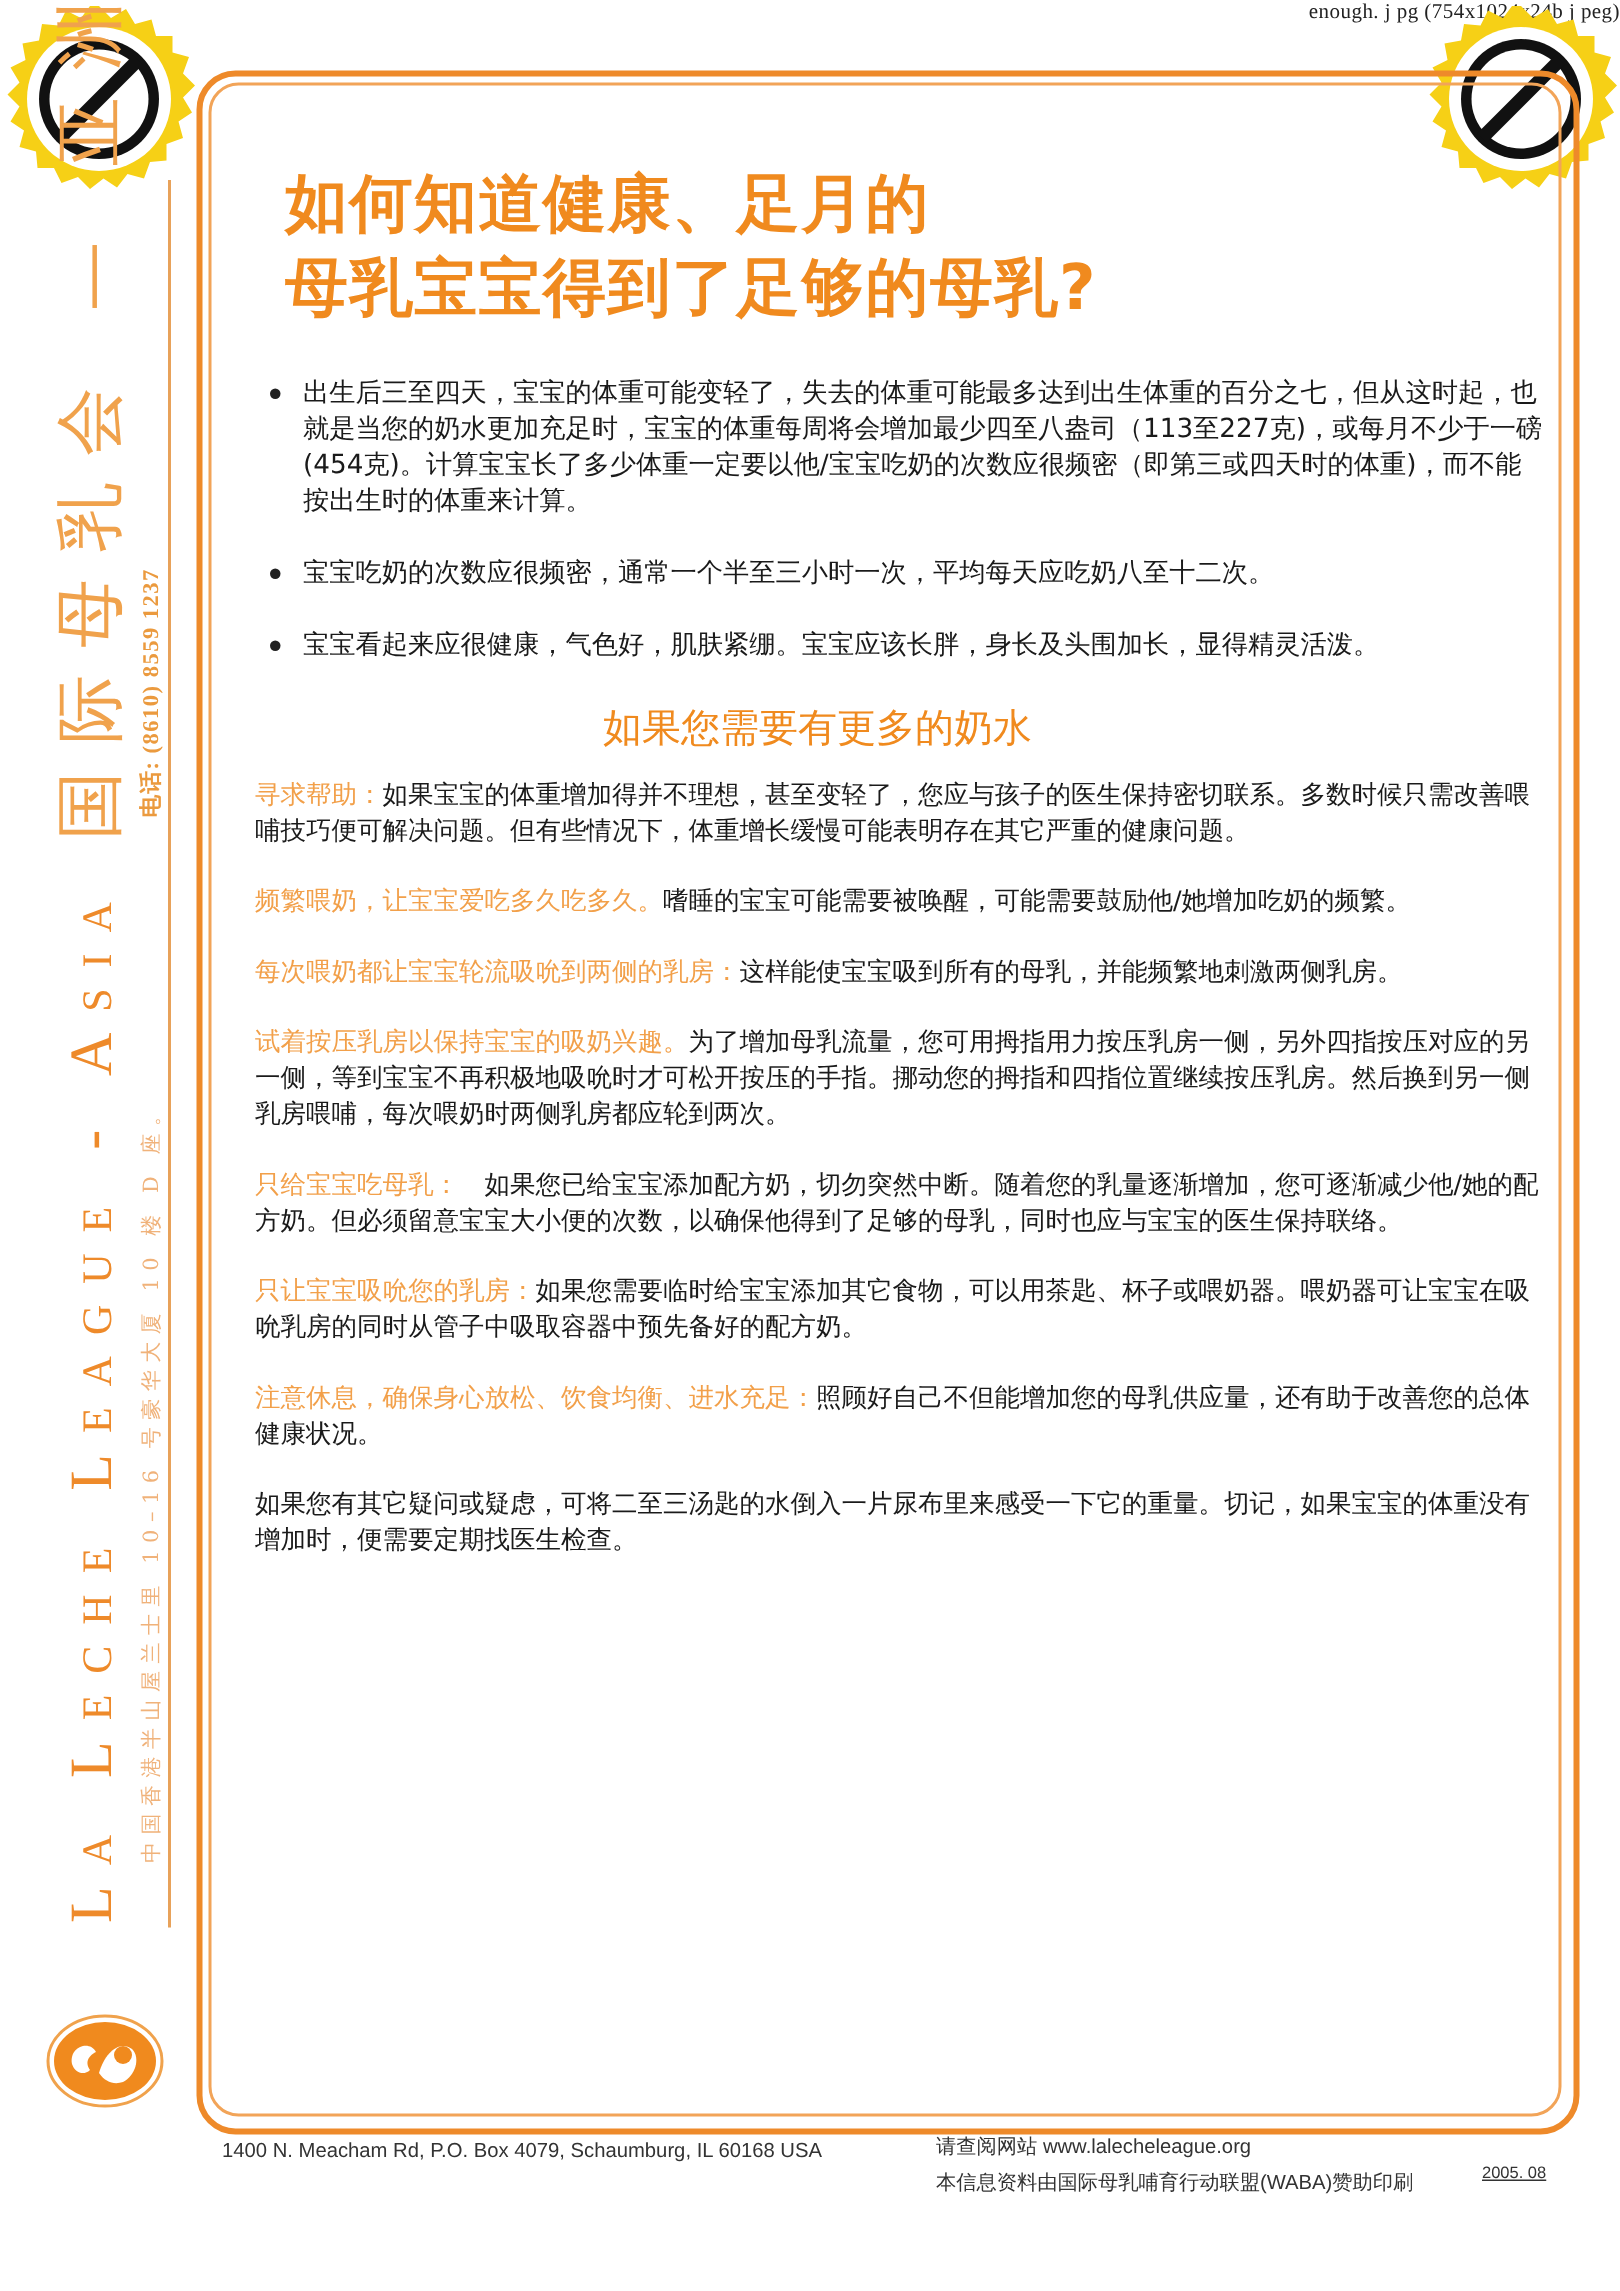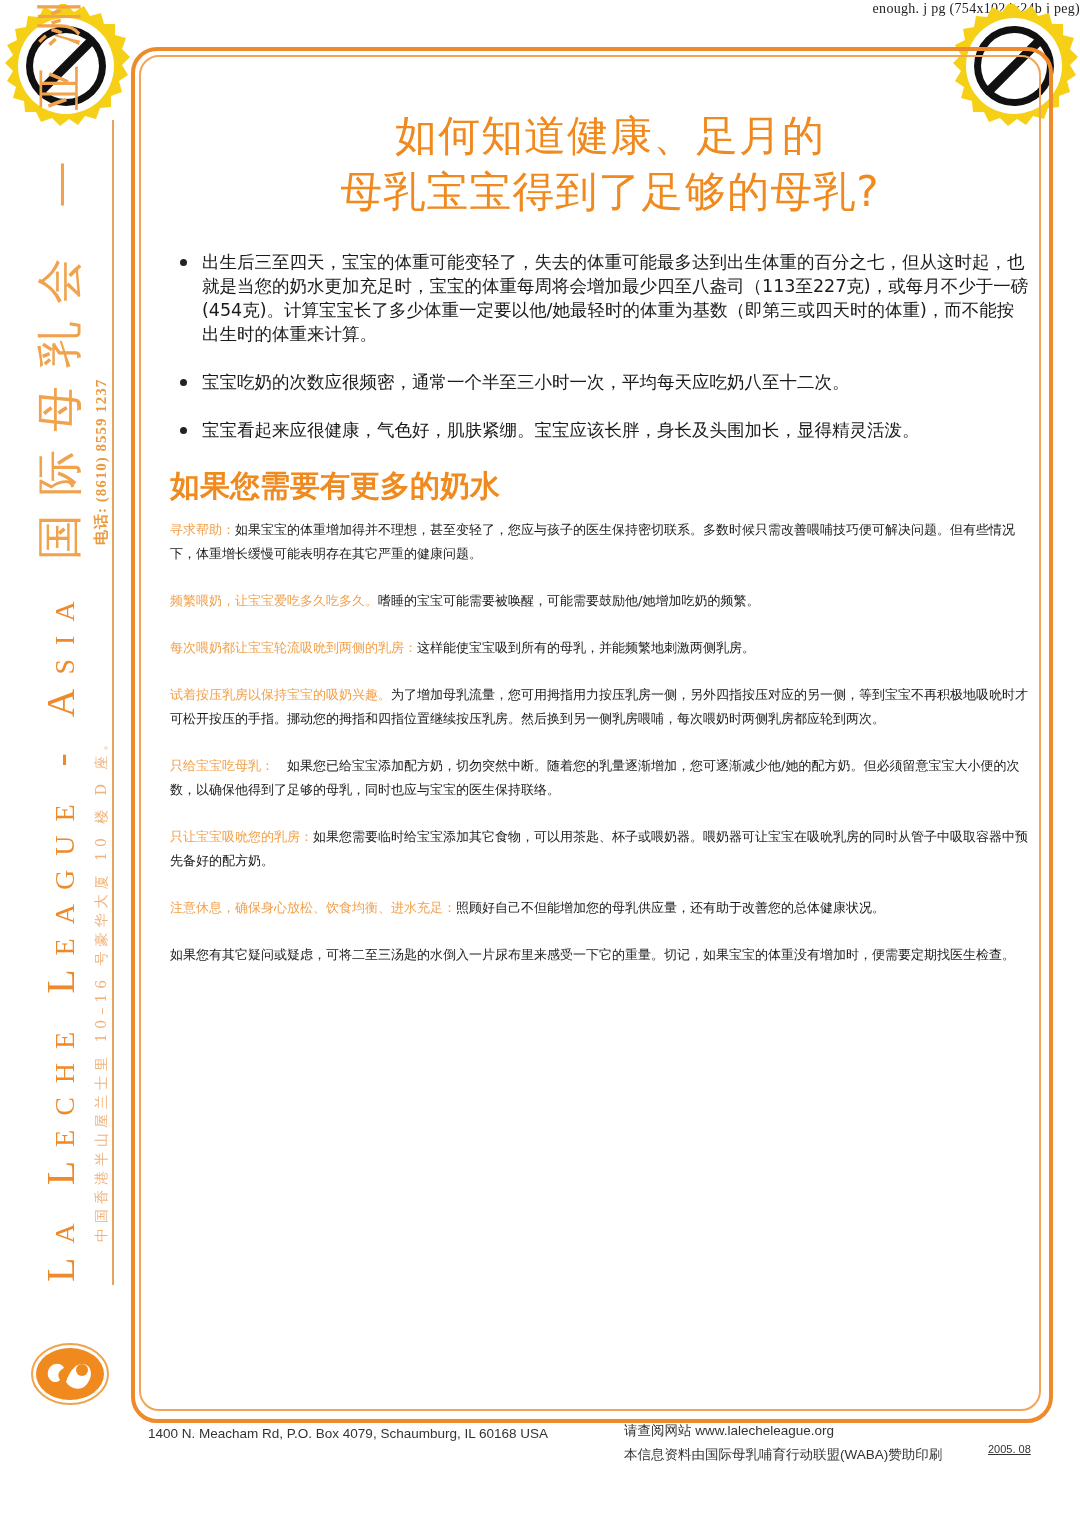--- a/index.html
+++ b/index.html
@@ -62,38 +62,38 @@
     font-family: "DejaVu Serif", serif; font-size: 14px; color: #f0b27a;
     white-space: nowrap; line-height: 18px; letter-spacing: 5px;
   }
   .logo {
     position: absolute; left: 30px; top: 1338px; width: 80px; height: 68px;
   }
 
   
   .content { position: absolute; left: 170px; top: 108px; width: 860px; }
   .title {
-    text-align: center; color: #f08a1e; font-weight: normal;
+    color: #f08a1e; font-weight: bold;
     font-size: 42px; line-height: 56px; margin: 0; letter-spacing: 1px;
     padding-left: 20px;
   }
   .bullets { list-style: none; margin: 30px 0 0 0; padding: 0; }
   .bullets li {
     position: relative; padding-left: 32px; font-size: 17.5px; line-height: 24px;
     margin-bottom: 24px;
   }
   .bullets li .dot {
     position: absolute; left: 10px; top: 9px; width: 7px; height: 7px;
     border-radius: 50%; background: #222;
   }
   .subtitle {
-    color: #f08a1e; font-weight: bold; font-size: 30px;
+    text-align: center; color: #f08a1e; font-weight: normal; font-size: 26px;
     line-height: 36px; margin: 26px 0 14px 0; padding-right: 110px;
   }
-  .para { font-size: 13px; line-height: 24px; margin: 0 0 23px 0; }
+  .para { font-size: 17px; line-height: 24px; margin: 0 0 23px 0; }
   .para .lead { color: #f2a04a; }
   .footer {
     position: absolute; top: 1423px; left: 148px; width: 900px;
     font-family: "Liberation Sans", sans-serif; font-size: 13.5px; color: #333;
   }
   .footer .l { position: absolute; left: 0; top: 0; line-height: 21px; }
   .footer .r { position: absolute; left: 476px; top: -4px; line-height: 24px; }
   .footer .date { position: absolute; left: 840px; top: 20px; font-size: 11px; text-decoration: underline; }
 </style>
 </head>
@@ -140,21 +140,21 @@
   </svg>
 </div>
 
 <div class="content">
   <h1 class="title">
     <div>如何知道健康、足月的</div>
     <div>母乳宝宝得到了足够的母乳?</div>
   </h1>
 
   <ul class="bullets">
-    <li><span class="dot"></span><span>出生后三至四天，宝宝的体重可能变轻了，失去的体重可能最多达到出生体重的百分之七，但从这时起，也就是当您的奶水更加充足时，宝宝的体重每周将会增加最少四至八盎司（113至227克)，或每月不少于一磅(454克)。计算宝宝长了多少体重一定要以他/她最轻时的体重为基数（即第三或四天时的体重)，而不能按出生时的体重来计算。</span></li>
+    <li><span class="dot"></span><span>出生后三至四天，宝宝的体重可能变轻了，失去的体重可能最多达到出生体重的百分之七，但从这时起，也就是当您的奶水更加充足时，宝宝的体重每周将会增加最少四至八盎司（113至227克)，或每月不少于一磅(454克)。计算宝宝长了多少体重一定要以他/宝宝吃奶的次数应很频密（即第三或四天时的体重)，而不能按出生时的体重来计算。</span></li>
     <li><span class="dot"></span><span>宝宝吃奶的次数应很频密，通常一个半至三小时一次，平均每天应吃奶八至十二次。</span></li>
     <li><span class="dot"></span><span>宝宝看起来应很健康，气色好，肌肤紧绷。宝宝应该长胖，身长及头围加长，显得精灵活泼。</span></li>
   </ul>
 
   <h2 class="subtitle">如果您需要有更多的奶水</h2>
 
   <p class="para"><span class="lead">寻求帮助：</span><span>如果宝宝的体重增加得并不理想，甚至变轻了，您应与孩子的医生保持密切联系。多数时候只需改善喂哺技巧便可解决问题。但有些情况下，体重增长缓慢可能表明存在其它严重的健康问题。</span></p>
   <p class="para"><span class="lead">频繁喂奶，让宝宝爱吃多久吃多久。</span><span>嗜睡的宝宝可能需要被唤醒，可能需要鼓励他/她增加吃奶的频繁。</span></p>
   <p class="para"><span class="lead">每次喂奶都让宝宝轮流吸吮到两侧的乳房：</span><span>这样能使宝宝吸到所有的母乳，并能频繁地刺激两侧乳房。</span></p>
   <p class="para"><span class="lead">试着按压乳房以保持宝宝的吸奶兴趣。</span><span>为了增加母乳流量，您可用拇指用力按压乳房一侧，另外四指按压对应的另一侧，等到宝宝不再积极地吸吮时才可松开按压的手指。挪动您的拇指和四指位置继续按压乳房。然后换到另一侧乳房喂哺，每次喂奶时两侧乳房都应轮到两次。</span></p>

